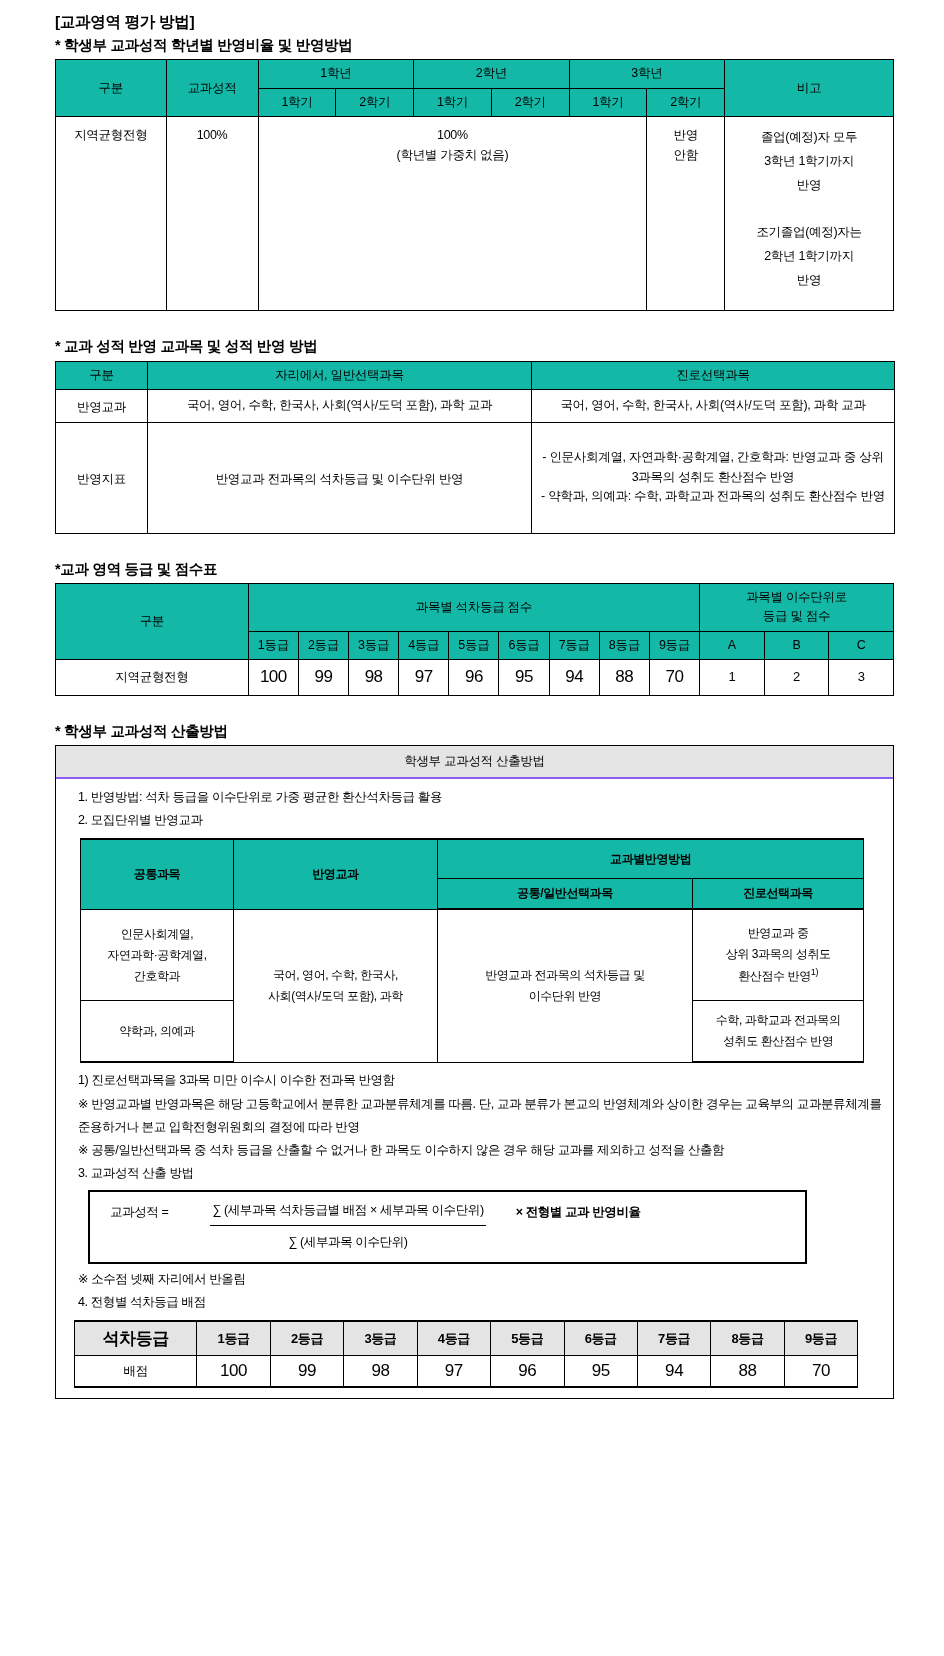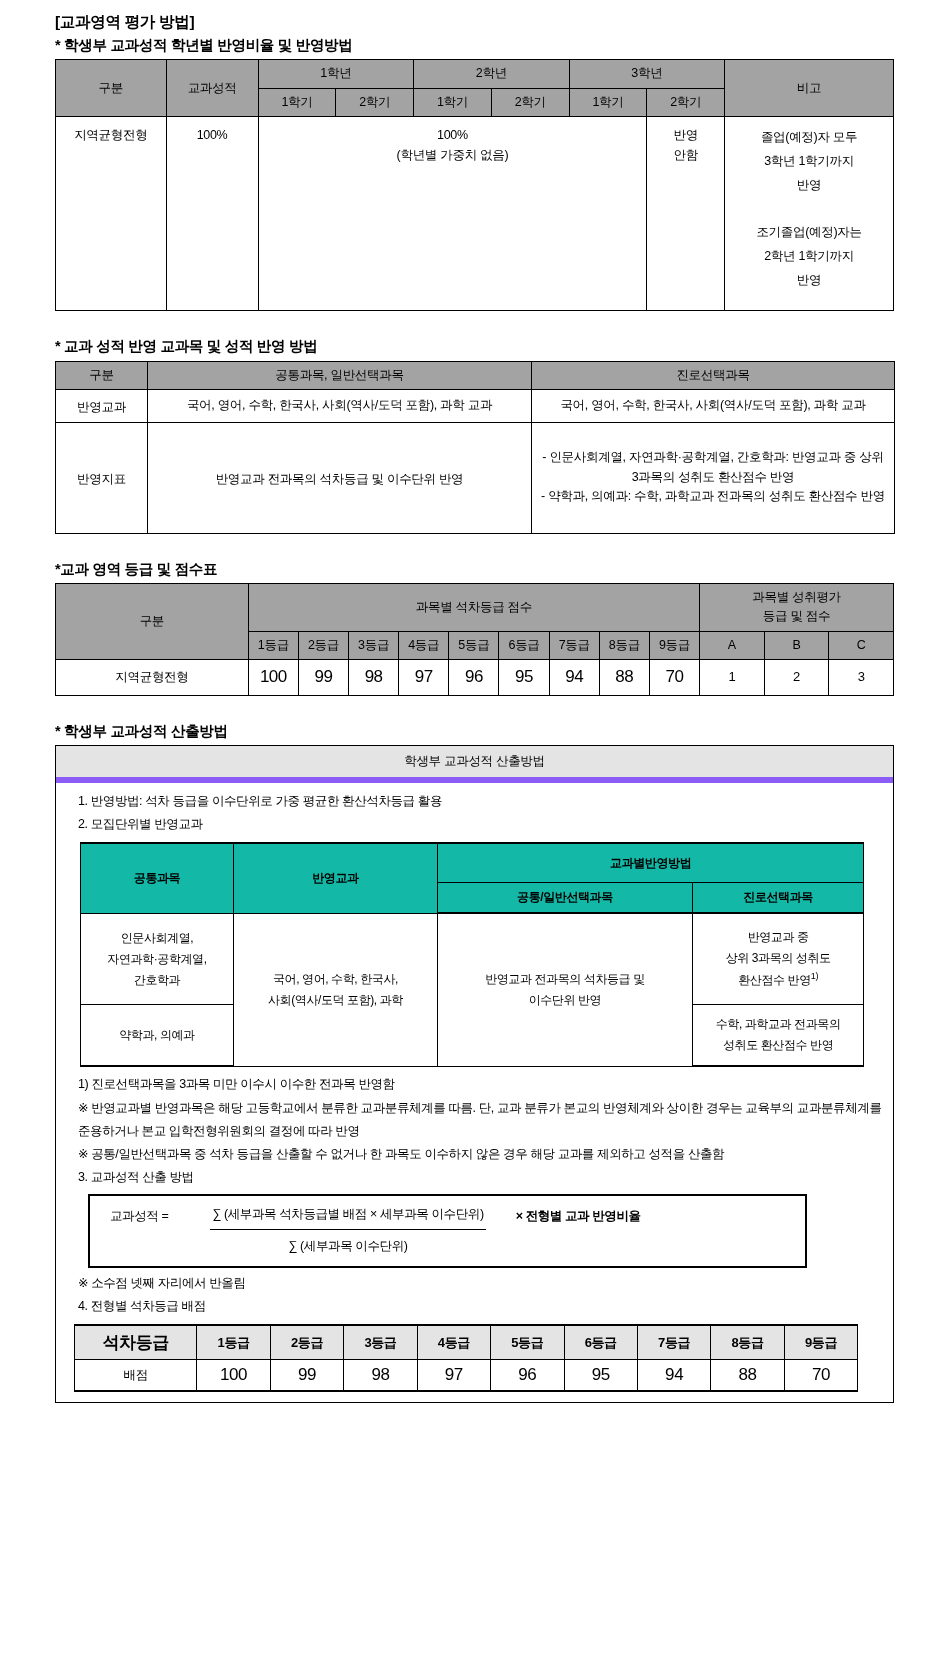--- a/index.html
+++ b/index.html
@@ -52,21 +52,21 @@
     padding: 4px 5px;
     font-weight: normal;
     font-size: 12.5px;
     line-height: 1.55;
     text-align: center;
     vertical-align: middle;
     letter-spacing: -0.3px;
     word-break: keep-all;
   }
   table.grid th.hd {
-    background: #a3a3a3;
+    background: #14b8a6;
   }
   td.left, th.left { text-align: left; }
   td.top, th.top { vertical-align: top; }
 
   
   .t1 td, .t1 th { font-size: 12.5px; }
   .t1 .body-cell { height: 180px; vertical-align: top; padding-top: 9px; }
   .t1 .remark { line-height: 1.9; }
 
   
@@ -80,21 +80,21 @@
   .t3 .gubun-tall { height: 58px; }
 
   
   .outer {
     border: 1px solid #000000;
     width: 100%;
     box-sizing: border-box;
   }
   .outer-head {
     background: #e4e4e4;
-    border-bottom: 6px solid #8b5cf6;
+    border-bottom: 2px solid #8b5cf6;
     text-align: center;
     font-size: 12.5px;
     padding: 7px 0;
     letter-spacing: -0.3px;
   }
   .outer-body {
     padding: 7px 10px 10px 10px;
   }
   .line {
     font-size: 12.5px;
@@ -267,21 +267,21 @@
 
   <table class="grid t2">
     <colgroup>
       <col style="width:92px">
         <col style="width:384px">
         <col style="width:363px">
     </colgroup>
     <thead>
       <tr>
         <th class="hd">구분</th>
-        <th class="hd">공통과목, 일반선택과목</th>
+        <th class="hd">자리에서, 일반선택과목</th>
         <th class="hd">진로선택과목</th>
       </tr>
     </thead>
     <tbody>
       <tr>
         <td class="top" style="padding-top:8px">반영교과</td>
         <td class="left top">국어, 영어, 수학, 한국사, 사회(역사/도덕 포함), 과학 교과</td>
         <td class="left top">국어, 영어, 수학, 한국사, 사회(역사/도덕 포함), 과학 교과</td>
       </tr>
       <tr>
@@ -311,21 +311,21 @@
         <col style="width:45px">
       <col style="width:58px">
         <col style="width:58px">
         <col style="width:58px">
     </colgroup>
     <thead>
       <tr>
         <th class="hd gubun-tall" rowspan="2">구분</th>
         <th class="hd" colspan="9">과목별 석차등급 점수</th>
         <th class="hd" colspan="3">
-          <div>과목별 성취평가</div>
+          <div>과목별 이수단위로</div>
           <div>등급 및 점수</div>
         </th>
       </tr>
       <tr>
         <th class="hd">1등급</th>
         <th class="hd">2등급</th>
         <th class="hd">3등급</th>
         <th class="hd">4등급</th>
         <th class="hd">5등급</th>
         <th class="hd">6등급</th>

